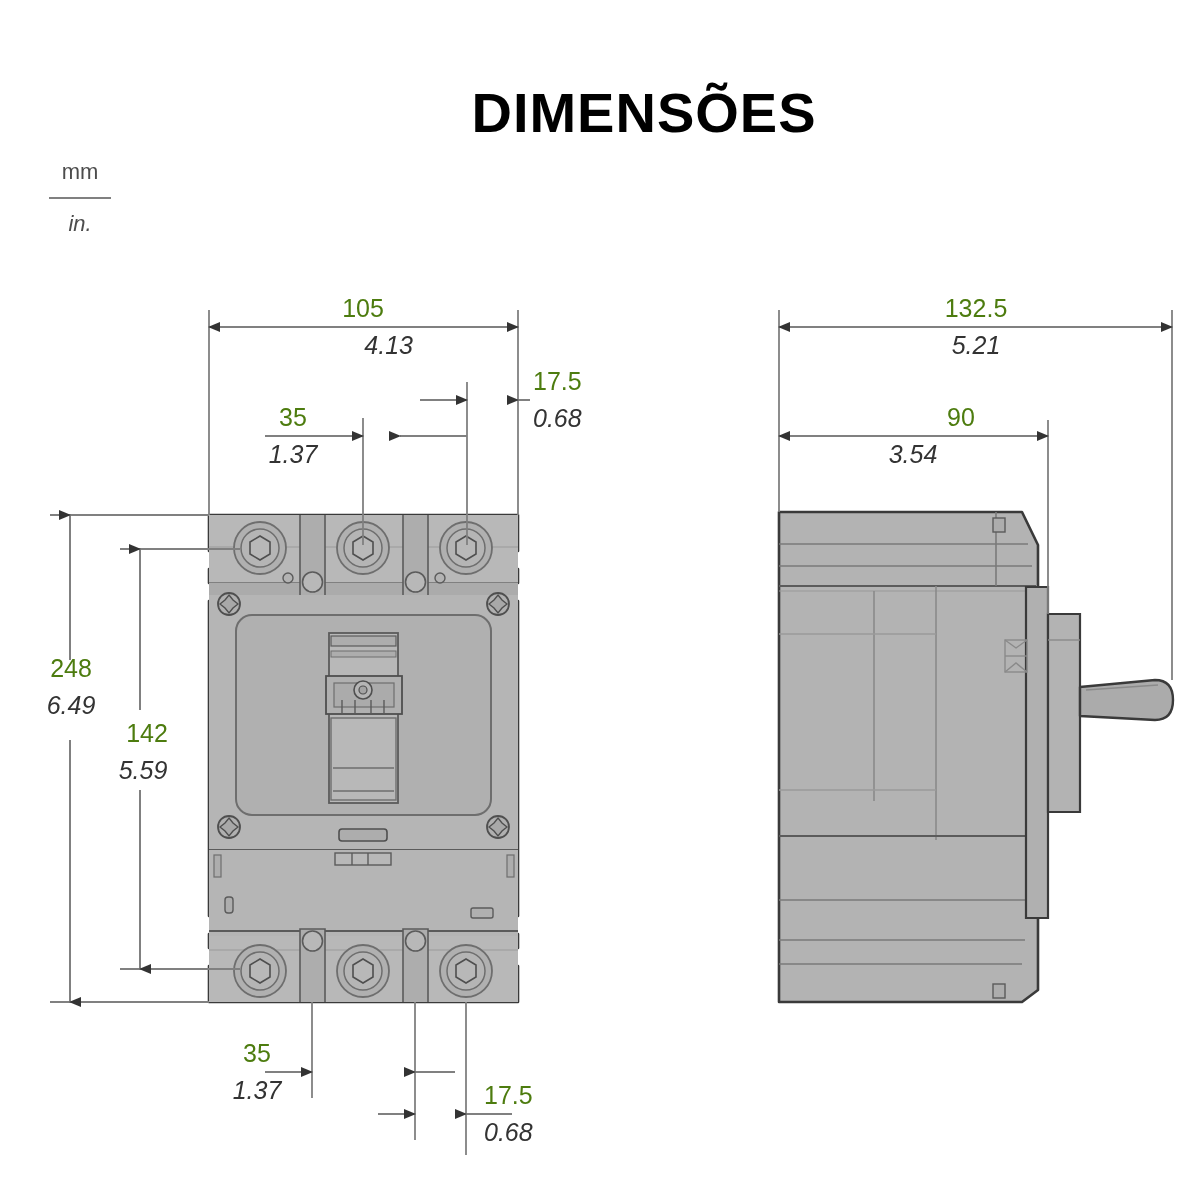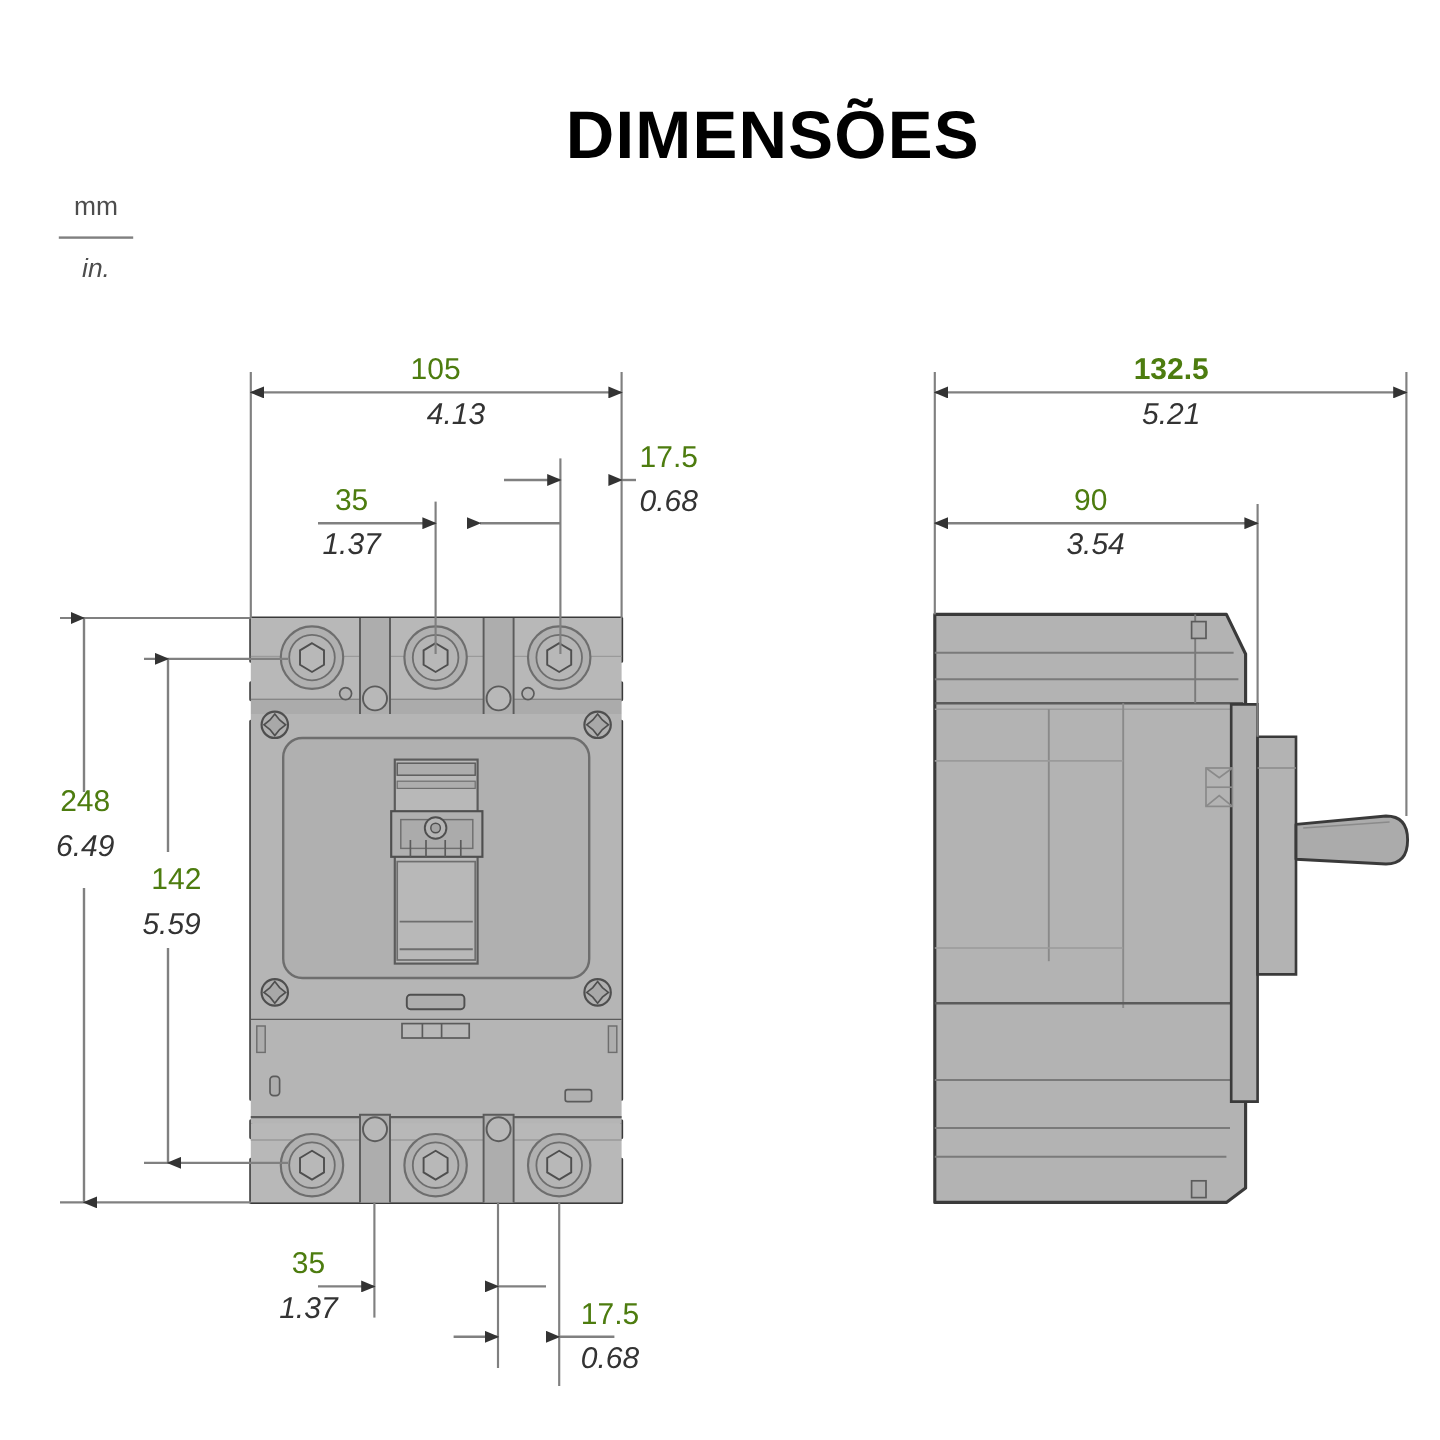--- a/index.html
+++ b/index.html
@@ -318,21 +318,21 @@
 
       <line x1="779" y1="327" x2="1172" y2="327" stroke-width="2" marker-start="url(#arrL)" marker-end="url(#arrR)"></line>
 
       <line x1="779" y1="436" x2="1048" y2="436" stroke-width="2" marker-start="url(#arrL)" marker-end="url(#arrR)"></line>
     </g>
   </svg>
 
   <div class="dim-text" style="left:313px; top:295px; width:100px;">
     <span class="mm">105</span>
   </div>
-  <div class="dim-text" style="left:330px; top:332px; width:100px;">
+  <div class="dim-text" style="left:313px; top:332px; width:100px;text-align:right;">
     <span class="in">4.13</span>
   </div>
 
   <div class="dim-text" style="left:258px; top:404px; width:70px;">
     <span class="mm">35</span>
   </div>
   <div class="dim-text" style="left:258px; top:441px; width:70px;">
     <span class="in">1.37</span>
   </div>
 
@@ -364,27 +364,27 @@
     <span class="in">1.37</span>
   </div>
 
   <div class="dim-text" style="left:484px; top:1082px; width:90px; text-align:left;">
     <span class="mm">17.5</span>
   </div>
   <div class="dim-text" style="left:484px; top:1119px; width:90px; text-align:left;">
     <span class="in">0.68</span>
   </div>
 
-  <div class="dim-text" style="left:921px; top:295px; width:110px;font-weight:bold;">
+  <div class="dim-text" style="left:921px; top:295px; width:110px;">
     <span class="mm">132.5</span>
   </div>
   <div class="dim-text" style="left:921px; top:332px; width:110px;">
     <span class="in">5.21</span>
   </div>
 
-  <div class="dim-text" style="left:864px; top:404px; width:90px;">
+  <div class="dim-text" style="left:916px; top:404px; width:90px;">
     <span class="mm">90</span>
   </div>
   <div class="dim-text" style="left:868px; top:441px; width:90px;text-align:center;">
     <span class="in">3.54</span>
   </div>
 
 </div>
 
 </body></html>

